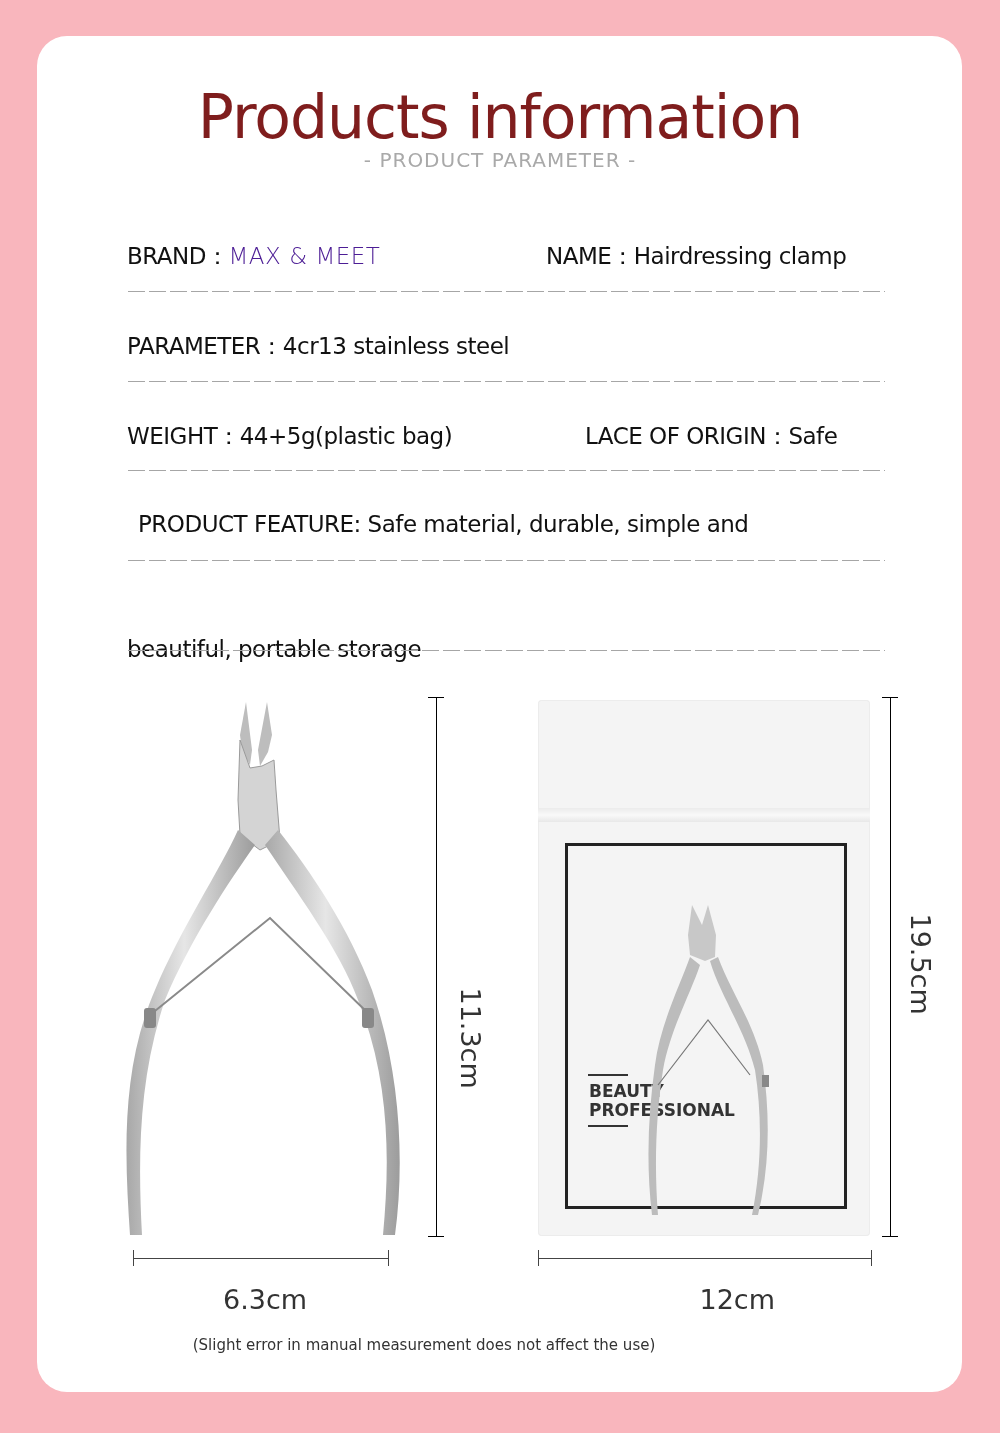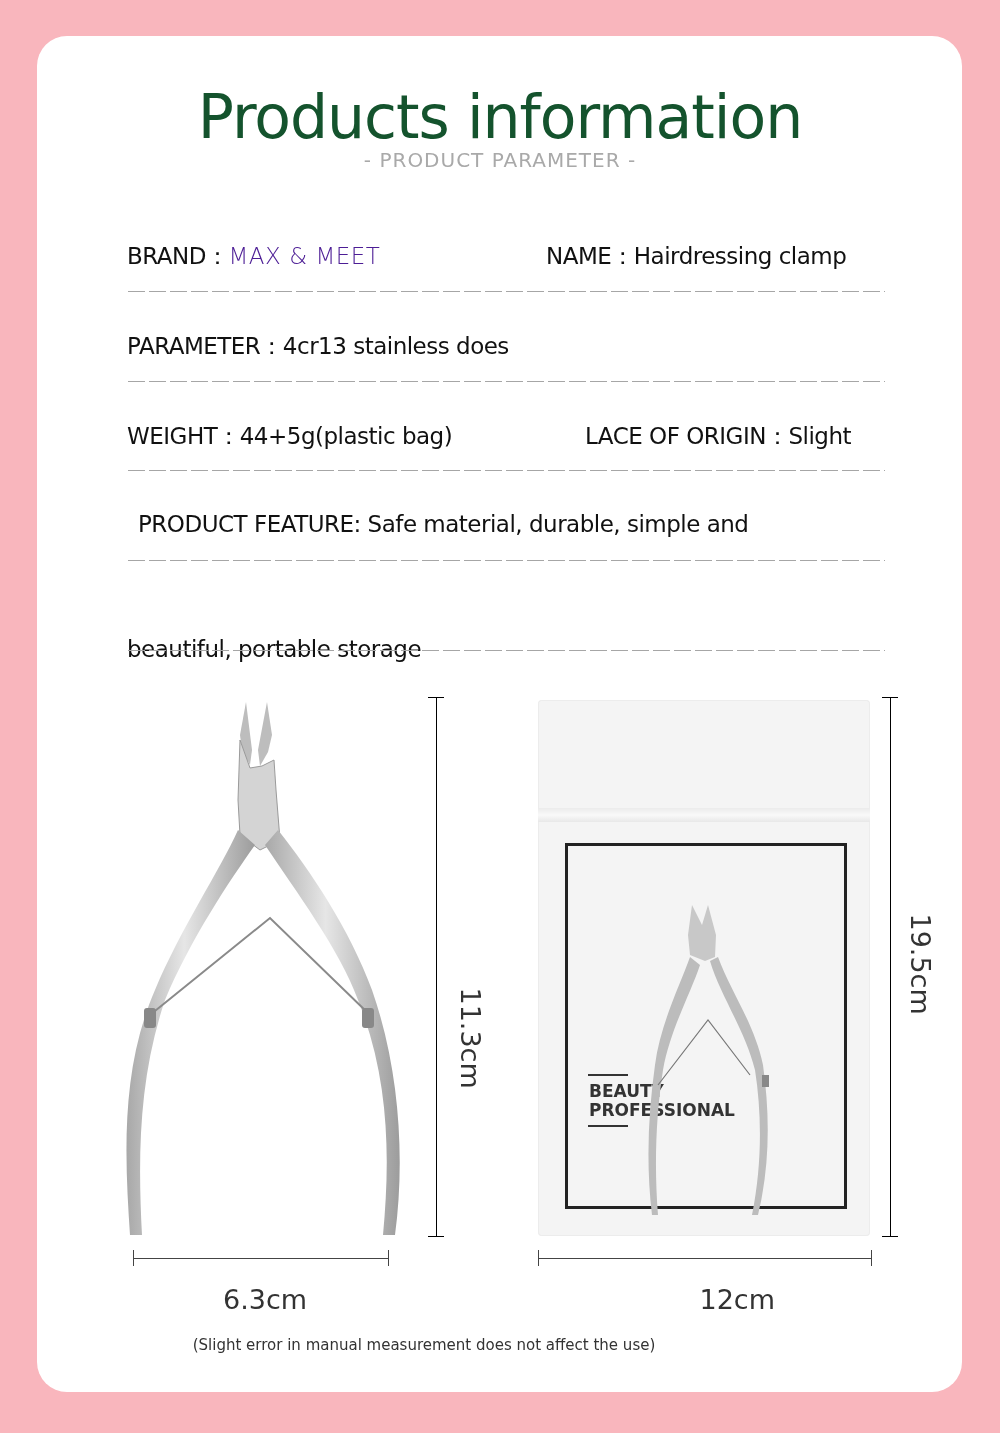--- a/index.html
+++ b/index.html
@@ -1,19 +1,19 @@
 <!DOCTYPE html>
 <html><head>
 <meta charset="utf-8">
 <style>
   html, body { margin:0; padding:0; }
   body { width:1000px; height:1433px; background:#f9b6bd; position:relative; overflow:hidden;
          font-family:"Liberation Sans", "DejaVu Sans", sans-serif; }
   .card { position:absolute; left:37px; top:36px; width:925px; height:1356px; background:#ffffff; border-radius:30px; }
-  .title { position:absolute; left:0; top:82px; width:1000px; text-align:center; color:#14532d;
+  .title { position:absolute; left:0; top:82px; width:1000px; text-align:center; color:#7f1d1d;
            font-size:60px; line-height:70px; font-family:"DejaVu Sans", sans-serif; letter-spacing:-1px; }
   .subtitle { position:absolute; left:0; top:148px; width:1000px; text-align:center; color:#a9a9a9;
               font-size:20px; letter-spacing:1px; font-family:"DejaVu Sans", sans-serif; }
   .row { position:absolute; left:127px; width:758px; height:40px; font-size:24px; color:#111; }
   .row .lbl { position:absolute; top:0; white-space:nowrap; font-family:"DejaVu Sans", sans-serif; font-size:23px; letter-spacing:-0.5px;}
   .brand-val { color:#4c1d95; font-weight:300; letter-spacing:0.5px; font-family:"DejaVu Sans", sans-serif; }
   .dash { position:absolute; left:128px; width:757px; height:1px;
           background-image:linear-gradient(to right, #a6a6a6 0, #a6a6a6 17px, transparent 17px);
           background-size:21px 1px; background-repeat:repeat-x; }
   .vline { position:absolute; width:1px; background:#000; }
@@ -45,31 +45,31 @@
     <span>BRAND：</span><span class="brand-val">MAX &amp; MEET</span>
   </span>
   <span class="lbl" style="left:419px;">
     <span>NAME：</span><span>Hairdressing clamp</span>
   </span>
 </div>
 <div class="dash" style="top:291px;"></div>
 
 <div class="row" style="top:331px;">
   <span class="lbl" style="left:0;">
-    <span>PARAMETER：</span><span>4cr13 stainless does</span>
+    <span>PARAMETER：</span><span>4cr13 stainless steel</span>
   </span>
 </div>
 <div class="dash" style="top:381px;"></div>
 
 <div class="row" style="top:421px;">
   <span class="lbl" style="left:0;">
     <span>WEIGHT：</span><span>44+5g(plastic bag)</span>
   </span>
   <span class="lbl" style="left:458px;">
-    <span>LACE OF ORIGIN：</span><span>Slight</span>
+    <span>LACE OF ORIGIN：</span><span>Safe</span>
   </span>
 </div>
 <div class="dash" style="top:470px;"></div>
 
 <div class="row" style="top:511px;">
   <span class="lbl" style="left:11px;">
     <span>PRODUCT FEATURE:</span> <span>Safe material, durable, simple and</span>
   </span>
 </div>
 <div class="dash" style="top:560px;"></div>

